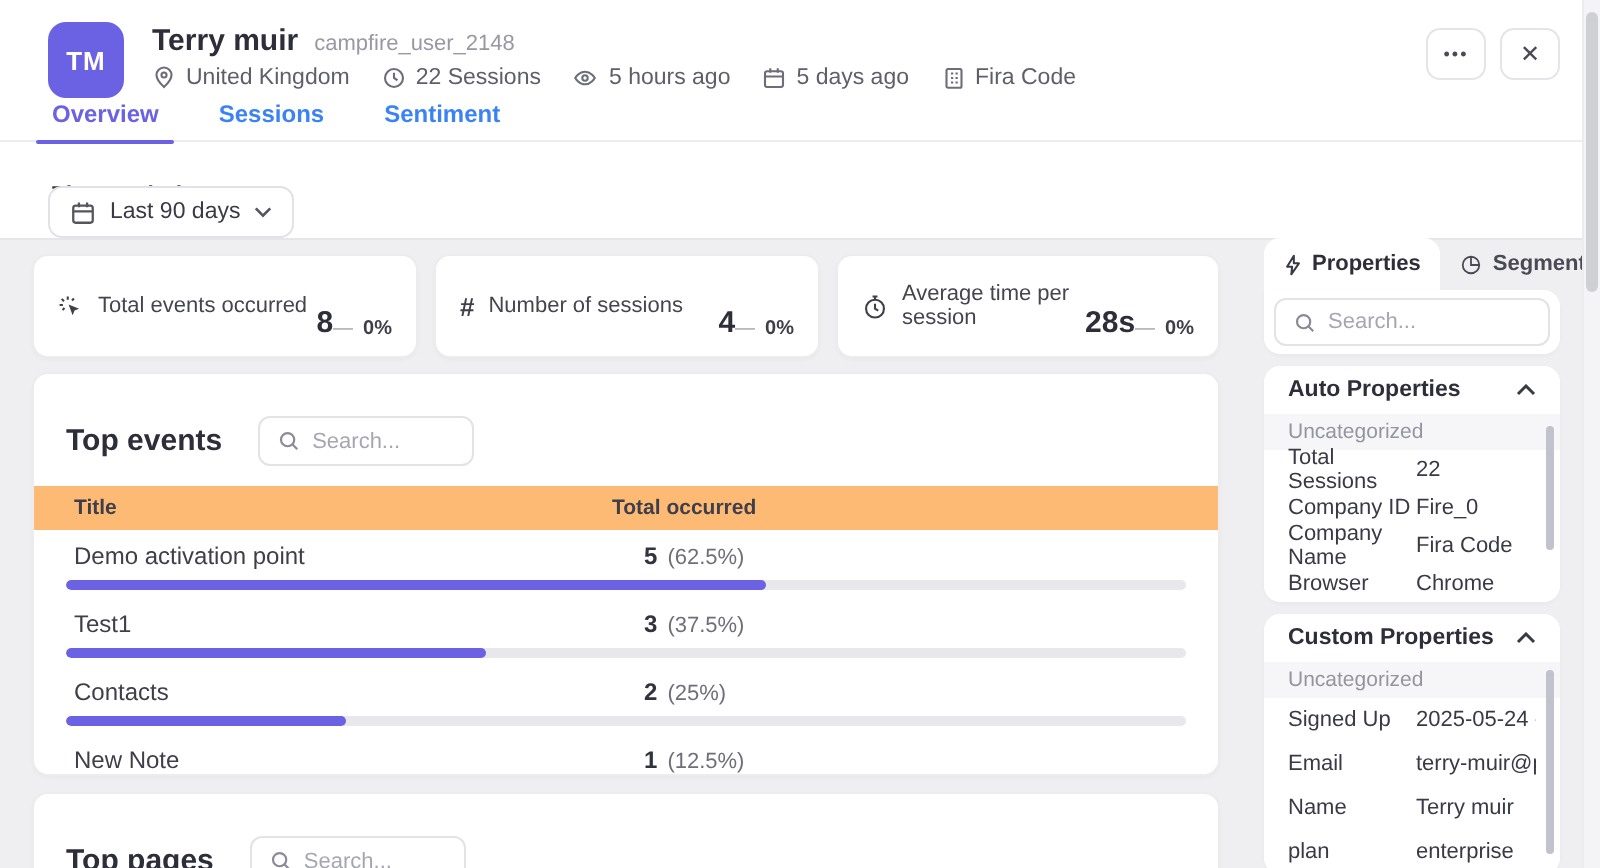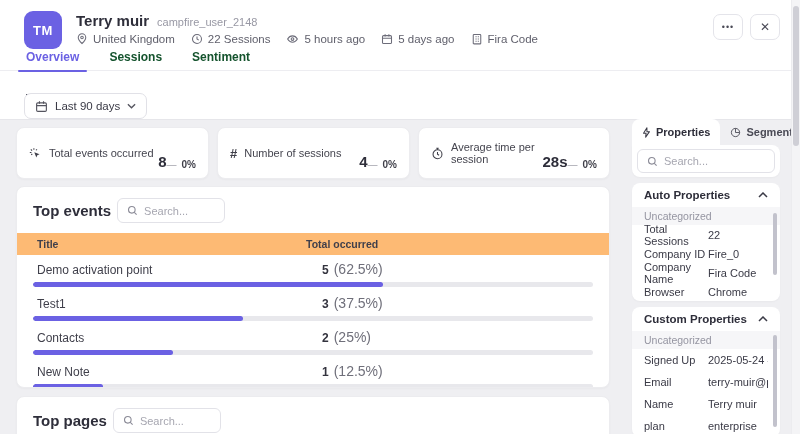--- a/index.html
+++ b/index.html
@@ -20,21 +20,21 @@
   .user-id { font-size:11px; color:#9898a4; }
   .meta-row { position:absolute; left:76px; top:33px; display:flex; gap:16px; align-items:center; }
   .meta-item { display:flex; gap:5px; align-items:center; font-size:11.5px; color:#5f5f6b; }
   .header-actions { position:absolute; right:20px; top:14px; display:flex; gap:7px; }
   .hdr-btn { width:30px; height:26px; border:1px solid #e4e4ea; border-radius:7px; background:#fff;
     display:flex; align-items:center; justify-content:center; font-size:12px; color:#4a4a56; cursor:pointer; }
 
   
   .tabs { position:absolute; left:0; top:50px; width:800px; height:21px;
     border-bottom:1px solid #ededf1; display:flex; gap:30px; padding-left:26px; }
-  .tab { font-size:12px; font-weight:bold; color:#14532d; position:relative; cursor:pointer; }
+  .tab { font-size:12px; font-weight:bold; color:#3b82f6; position:relative; cursor:pointer; }
   .tab.active { color:var(--accent); }
   .tab.active::after { content:""; position:absolute; left:-8px; right:-8px; bottom:-2px;
     height:2.5px; background:var(--accent); border-radius:2px; }
 
   
   .time-label { position:absolute; left:26px; top:92px; font-size:11.5px; font-weight:bold; color:#3a3a46; }
   .time-dropdown { position:absolute; left:24px; top:93px; height:26px; padding:0 10px;
     border:1px solid #e1e1e7; border-radius:7px; display:flex; align-items:center; gap:7px;
     font-size:11.5px; color:#3a3a46; background:#fff; cursor:pointer; }
 
@@ -51,35 +51,35 @@
   .stat-value { font-size:15px; font-weight:bold; color:#2e2e3a; }
   .stat-trend { font-size:10px; color:#3f3f49; font-weight:bold; display:flex; gap:5px; align-items:center; }
   .trend-dash { color:#a3a3ad; font-weight:normal; }
   .hash-glyph { font-size:13px; font-weight:bold; color:#3f3f49; }
 
   
   .big-card { position:absolute; left:16px; width:594px; background:#fff; border:1px solid #ececef;
     border-radius:8px; overflow:hidden; box-shadow:0 1px 2px rgba(20,20,40,.03); }
   .events-card { top:186px; height:202px; }
   .pages-card { top:396px; height:56px; }
-  .card-head { display:flex; align-items:center; padding:11px 16px 10px 16px; gap:6px; }
+  .card-head { display:flex; align-items:center; padding:21px 16px 10px 16px; gap:18px; }
   .card-title { font-size:15px; font-weight:bold; color:#2e2e3a; }
   .search-box { display:flex; align-items:center; gap:6px; border:1px solid #e2e2e8; border-radius:6px;
     height:25px; padding:0 9px; width:108px; background:#fff; }
   .search-box input { border:none; outline:none; width:72px; font-size:11px; color:#5a5a66; font-family:inherit; background:transparent; }
   .search-box input::placeholder { color:#a6a6b0; }
 
   .table-head { height:22px; background:#fdba74; display:flex; align-items:center;
     font-size:10.5px; font-weight:bold; color:#3f3f4b; }
   .col-title { padding-left:20px; width:289px; }
   .event-row { padding:6px 16px 0 16px; height:34px; }
   .event-line { display:flex; font-size:12px; align-items:baseline; }
   .event-name { width:289px; padding-left:4px; color:#3f3f4a; }
   .event-count { font-weight:bold; color:#33333e; }
-  .event-pct { margin-left:5px; font-size:14px; color:#6f6f7a; }
+  .event-pct { margin-left:5px; font-size:11px; color:#6f6f7a; }
   .bar-track { margin-top:5px; height:5px; background:#e8e8ec; border-radius:3px; overflow:hidden; }
   .bar-fill { height:100%; background:var(--accent); border-radius:3px; }
 
   
   .sidebar { position:absolute; left:624px; top:119px; width:166px; height:315px; }
   .side-tabs { display:flex; padding-left:8px; height:26px; }
   .side-tab { display:flex; align-items:center; gap:5px; padding:0 10px; font-size:11px;
     font-weight:bold; color:#4a4a55; cursor:pointer; }
   .side-tab.active { background:#fff; border-radius:8px 8px 0 0; color:#2e2e3a; }
   .side-panel { background:#fff; border-radius:8px; margin:0 10px 6px 8px; position:relative;

